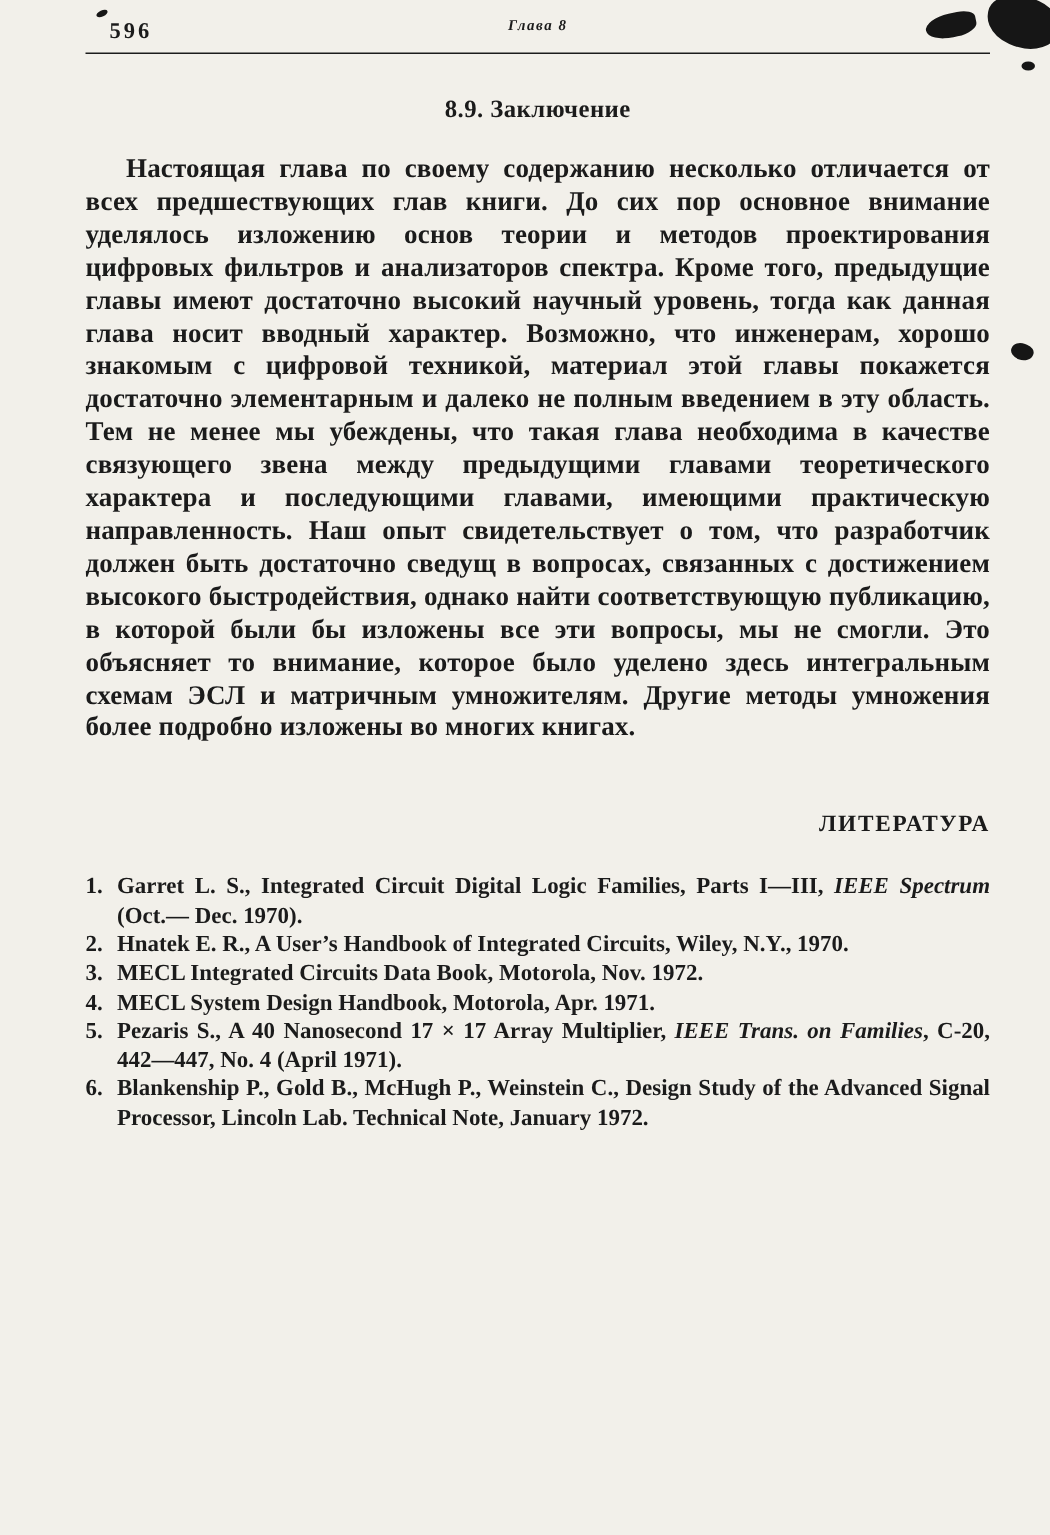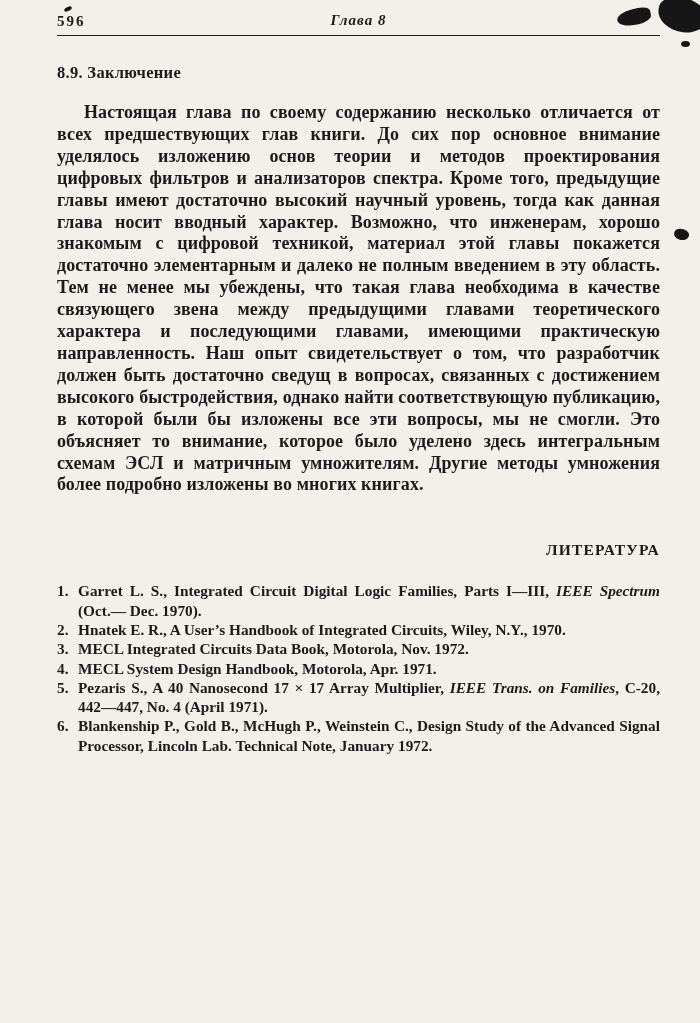--- a/index.html
+++ b/index.html
@@ -14,32 +14,32 @@
     padding: 12px 40px 0 57px;
     background: #f2f0ea;
     color: #1b1b1b;
     font-family: "Liberation Serif", "DejaVu Serif", serif;
     font-weight: bold;
     overflow: hidden;
   }
 
   .running-head { position: relative; height: 20px; }
   .pagenum {
-    position: absolute; left: 0; top: 1px;
+    position: absolute; left: 16px; top: 1px;
     font-size: 15px; letter-spacing: 2px;
   }
   .chapter {
     display: block; text-align: center;
-    font-style: italic; font-size: 15px; letter-spacing: 1px;
+    font-style: italic; font-size: 10px; letter-spacing: 1px;
   }
 
   .rule { height: 0; border-top: 1.8px solid #1c1c1c; margin-top: 3px; }
 
   .section-heading {
-    margin: 27px 0 0; text-align: left;
+    margin: 27px 0 0; text-align: center;
     font-size: 16.5px; letter-spacing: 0.3px;
   }
 
   .body-text {
     margin: 19px 0 0;
     font-size: 18px;
     line-height: 21.9px;
     text-align: justify;
     text-indent: 27px;
     letter-spacing: 0.1px;

